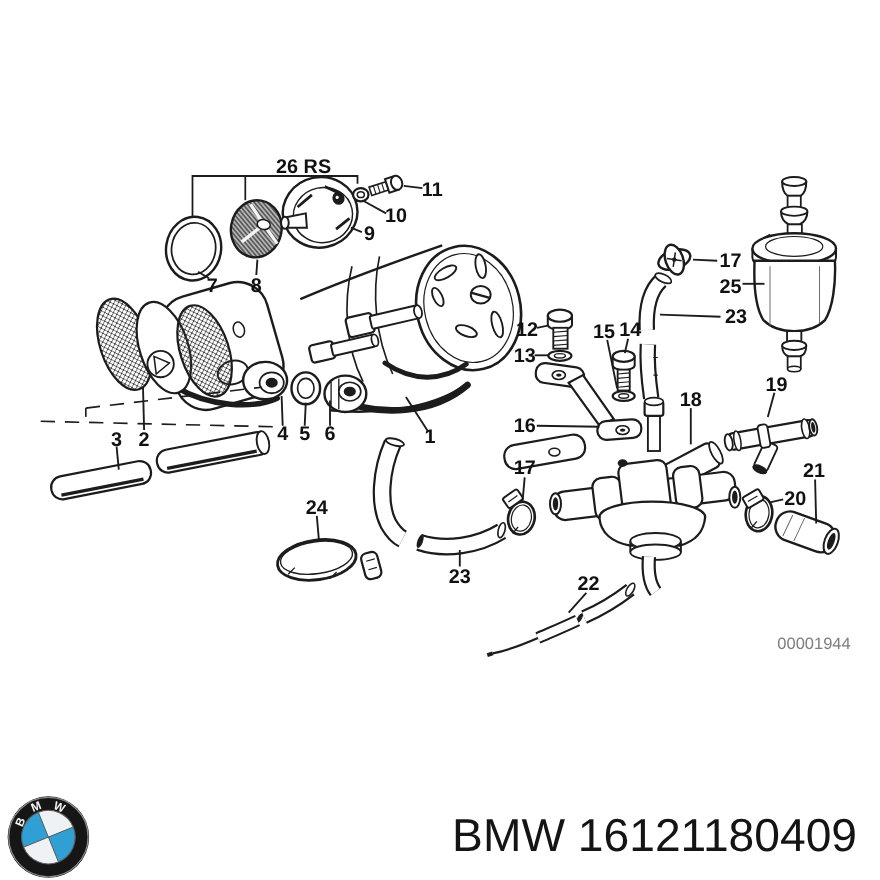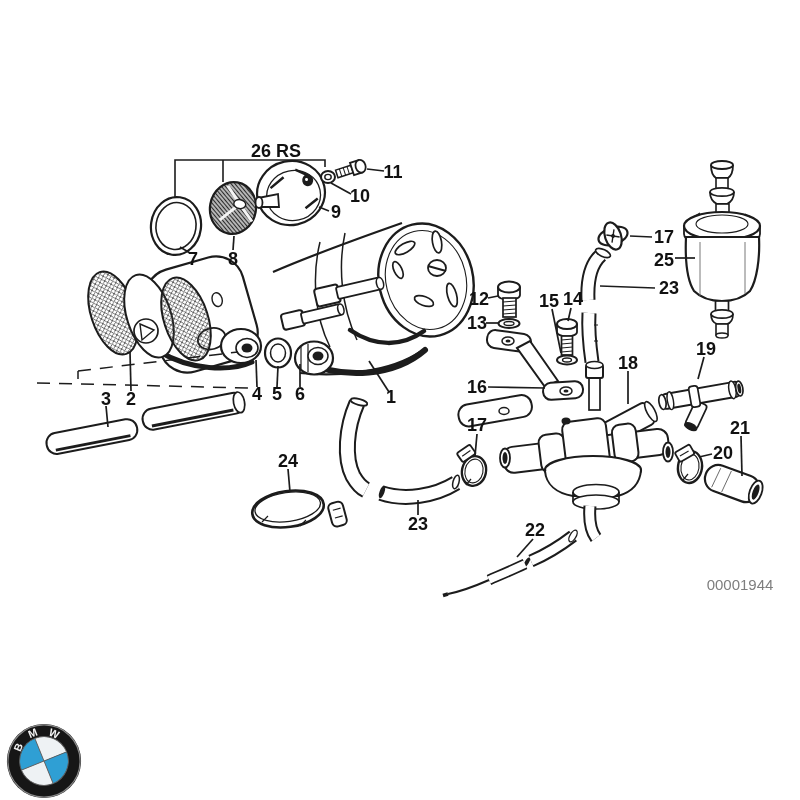--- a/index.html
+++ b/index.html
@@ -404,14 +404,15 @@
       <path d="M40,40 L40,65 A25,25 0 0 1 15,40 Z" fill="#eef2f4"></path>
       <circle cx="40" cy="40" r="25" fill="none" stroke="#5c5c5c" stroke-width="1"></circle>
       <path d="M40,15 L40,65 M15,40 L65,40" stroke="#5c5c5c" stroke-width="0.8"></path>
       <text x="18" y="22" font-size="11" font-weight="bold" fill="#f2f2f2" font-family="Liberation Sans, sans-serif" transform="rotate(-45 20 19)">B</text>
       <text x="35.5" y="13" font-size="11" font-weight="bold" fill="#f2f2f2" font-family="Liberation Sans, sans-serif">M</text>
       <text x="54" y="22" font-size="11" font-weight="bold" fill="#f2f2f2" font-family="Liberation Sans, sans-serif" transform="rotate(45 60 19)">W</text>
     </g>
   </svg>
 </div>
 
+<div class="footer-text">BMW 16121180409</div>
 
 </div>
 
 </body></html>

